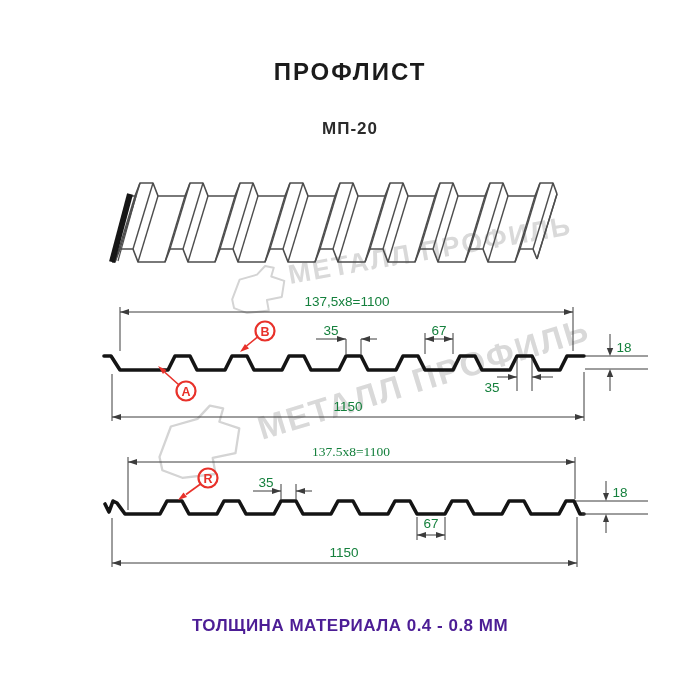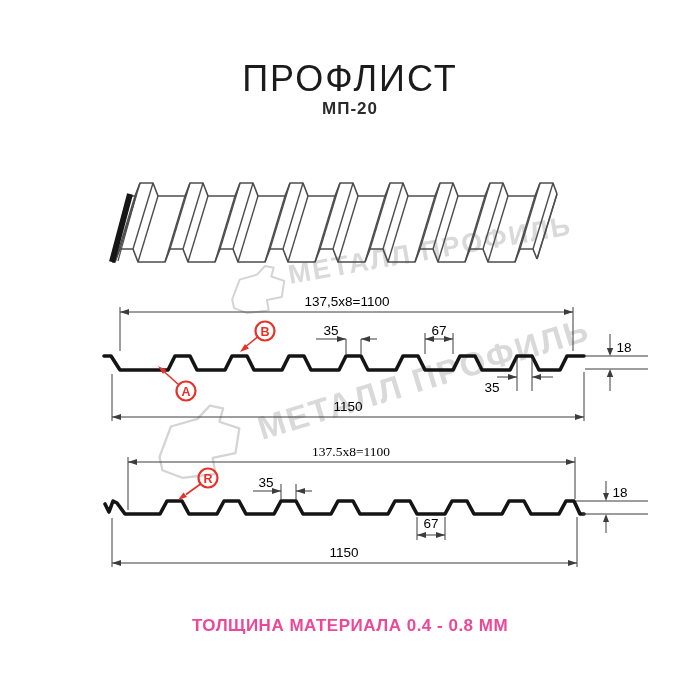--- a/index.html
+++ b/index.html
@@ -4,30 +4,30 @@
 <style>
   html,body{margin:0;padding:0;background:#fff;}
   #stage{
     position:relative;width:700px;height:700px;background:#ffffff;overflow:hidden;
     font-family:"Liberation Sans","DejaVu Sans",sans-serif;
   }
   #gfx{position:absolute;left:0;top:0;}
   .abs{position:absolute;white-space:nowrap;}
   .center{transform:translateX(-50%);}
   .title{
-    font-size:36px;font-weight:normal;letter-spacing:2px;color:#1b1b1b;
+    font-size:24px;font-weight:bold;letter-spacing:2px;color:#1b1b1b;
   }
   .subtitle{
-    font-size:17px;font-weight:bold;letter-spacing:1px;color:#2b2b2b;
+    font-size:17px;font-weight:bold;letter-spacing:1px;color:#2b2b2b;margin-top:20px;
   }
   .footer-note{
-    font-size:17px;font-weight:bold;letter-spacing:0.5px;color:#ec4899;
+    font-size:17px;font-weight:bold;letter-spacing:0.5px;color:#4c1d95;
   }
   .dim{
-    font-size:13.5px;color:#000000;
+    font-size:13.5px;color:#15803d;
   }
   text.wm{
     font-weight:bold;letter-spacing:2px;
   }
 </style>
 </head>
 <body>
 
 <div id="stage">
 

